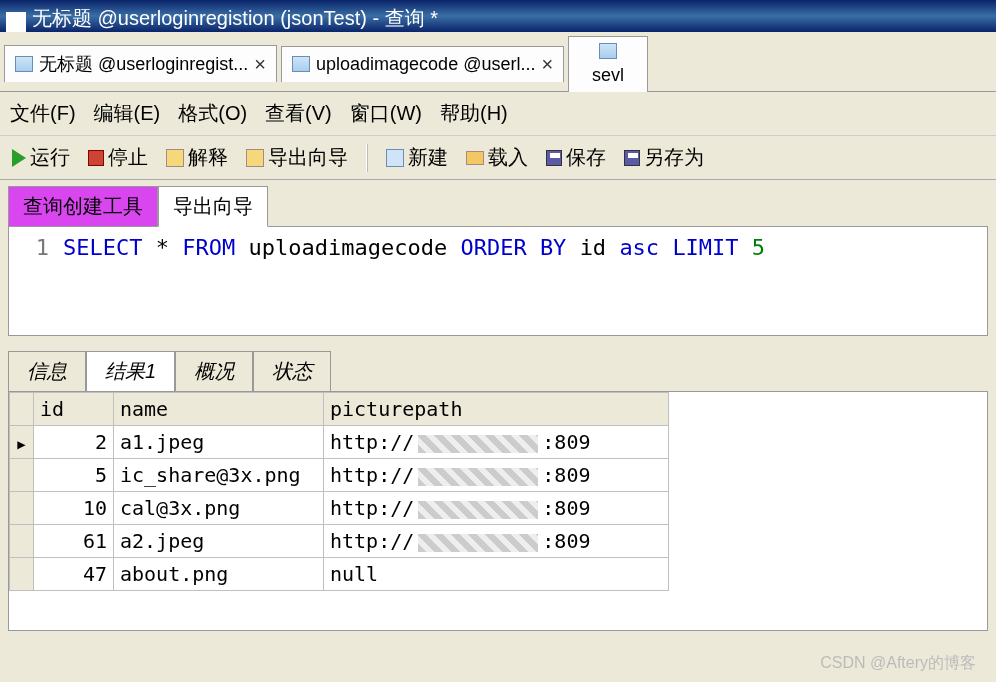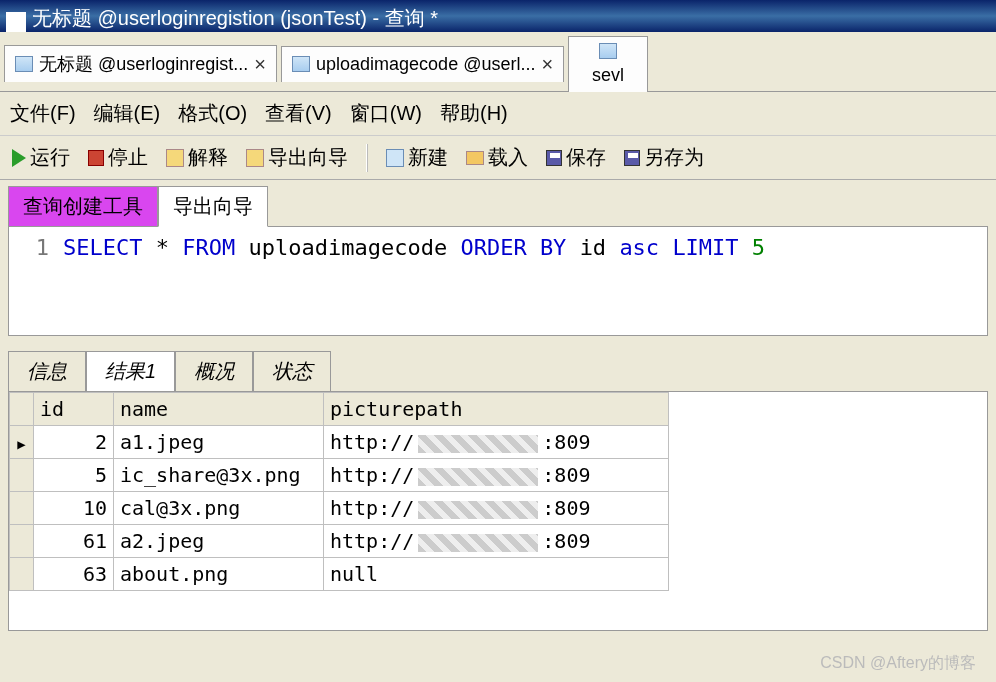--- a/index.html
+++ b/index.html
@@ -261,21 +261,21 @@
           <td>http://<span class="pixelated"></span>:809</td>
         </tr>
         <tr>
           <td class="rowhead"></td>
           <td class="idcell">61</td>
           <td>a2.jpeg</td>
           <td>http://<span class="pixelated"></span>:809</td>
         </tr>
         <tr>
           <td class="rowhead"></td>
-          <td class="idcell">63</td>
+          <td class="idcell">47</td>
           <td>about.png</td>
           <td>null</td>
         </tr>
       </tbody>
   </table>
 </div>
 
 <div class="watermark">CSDN @Aftery的博客</div>
 
 </body></html>

